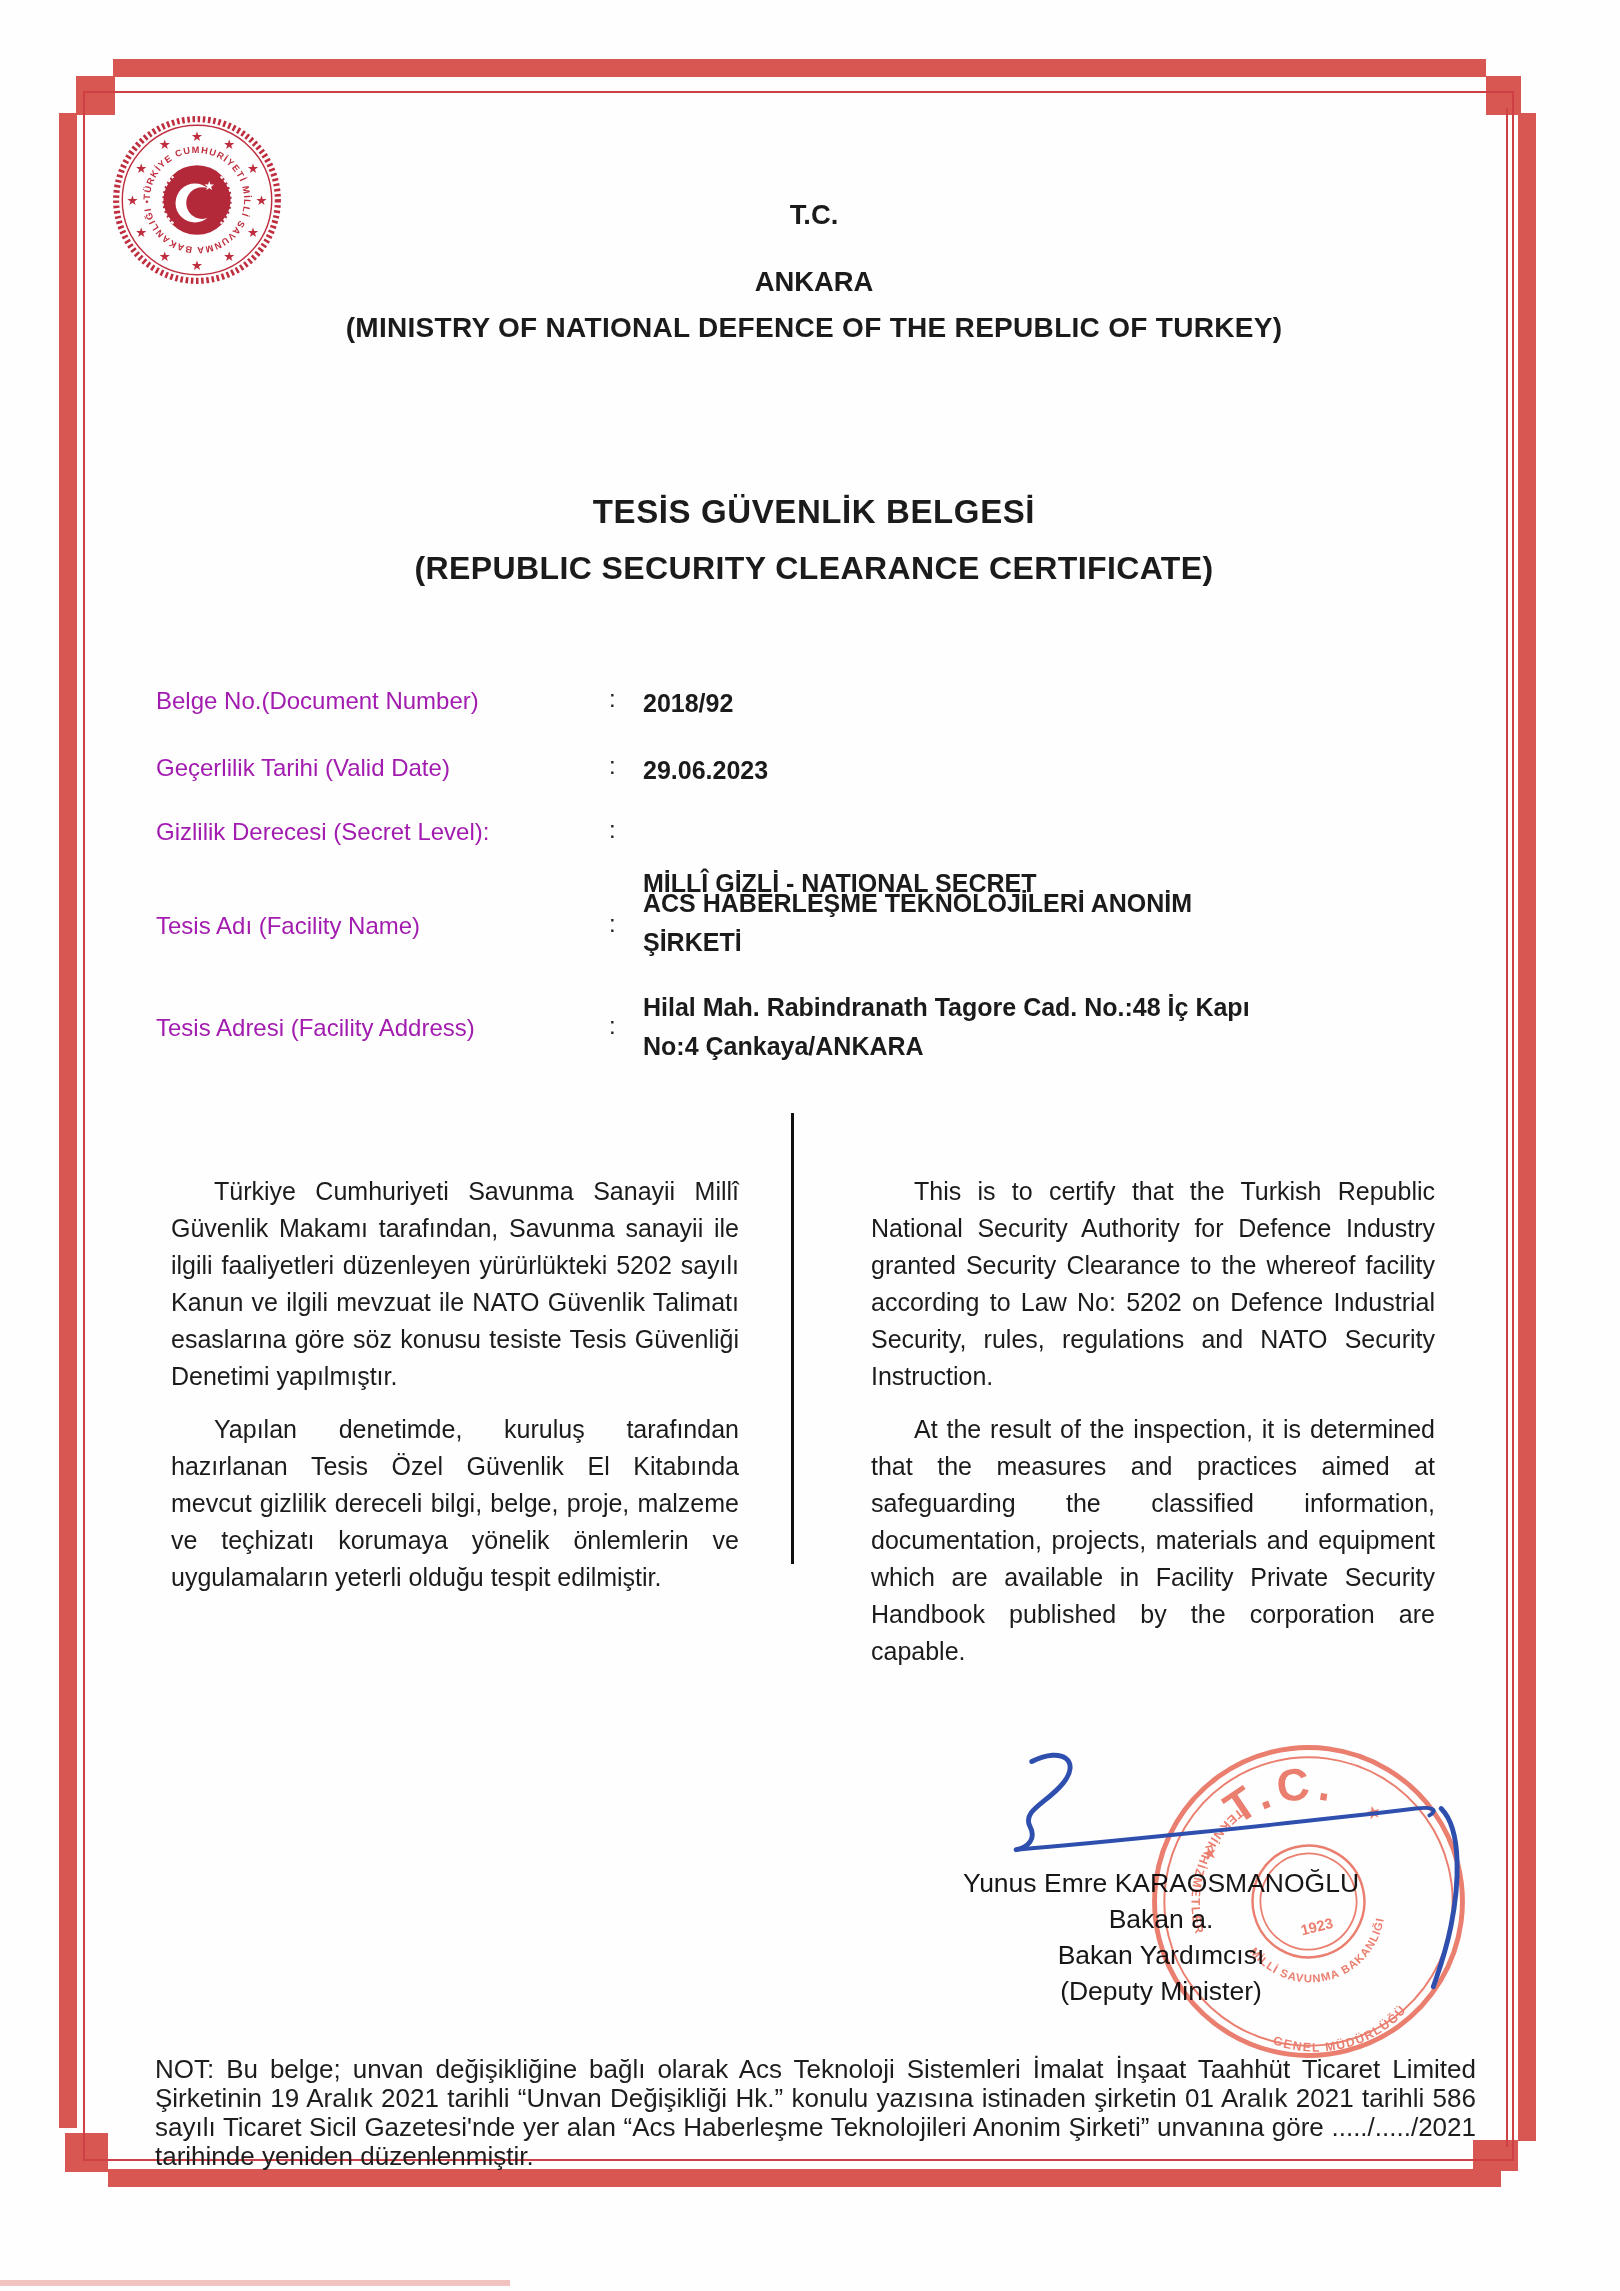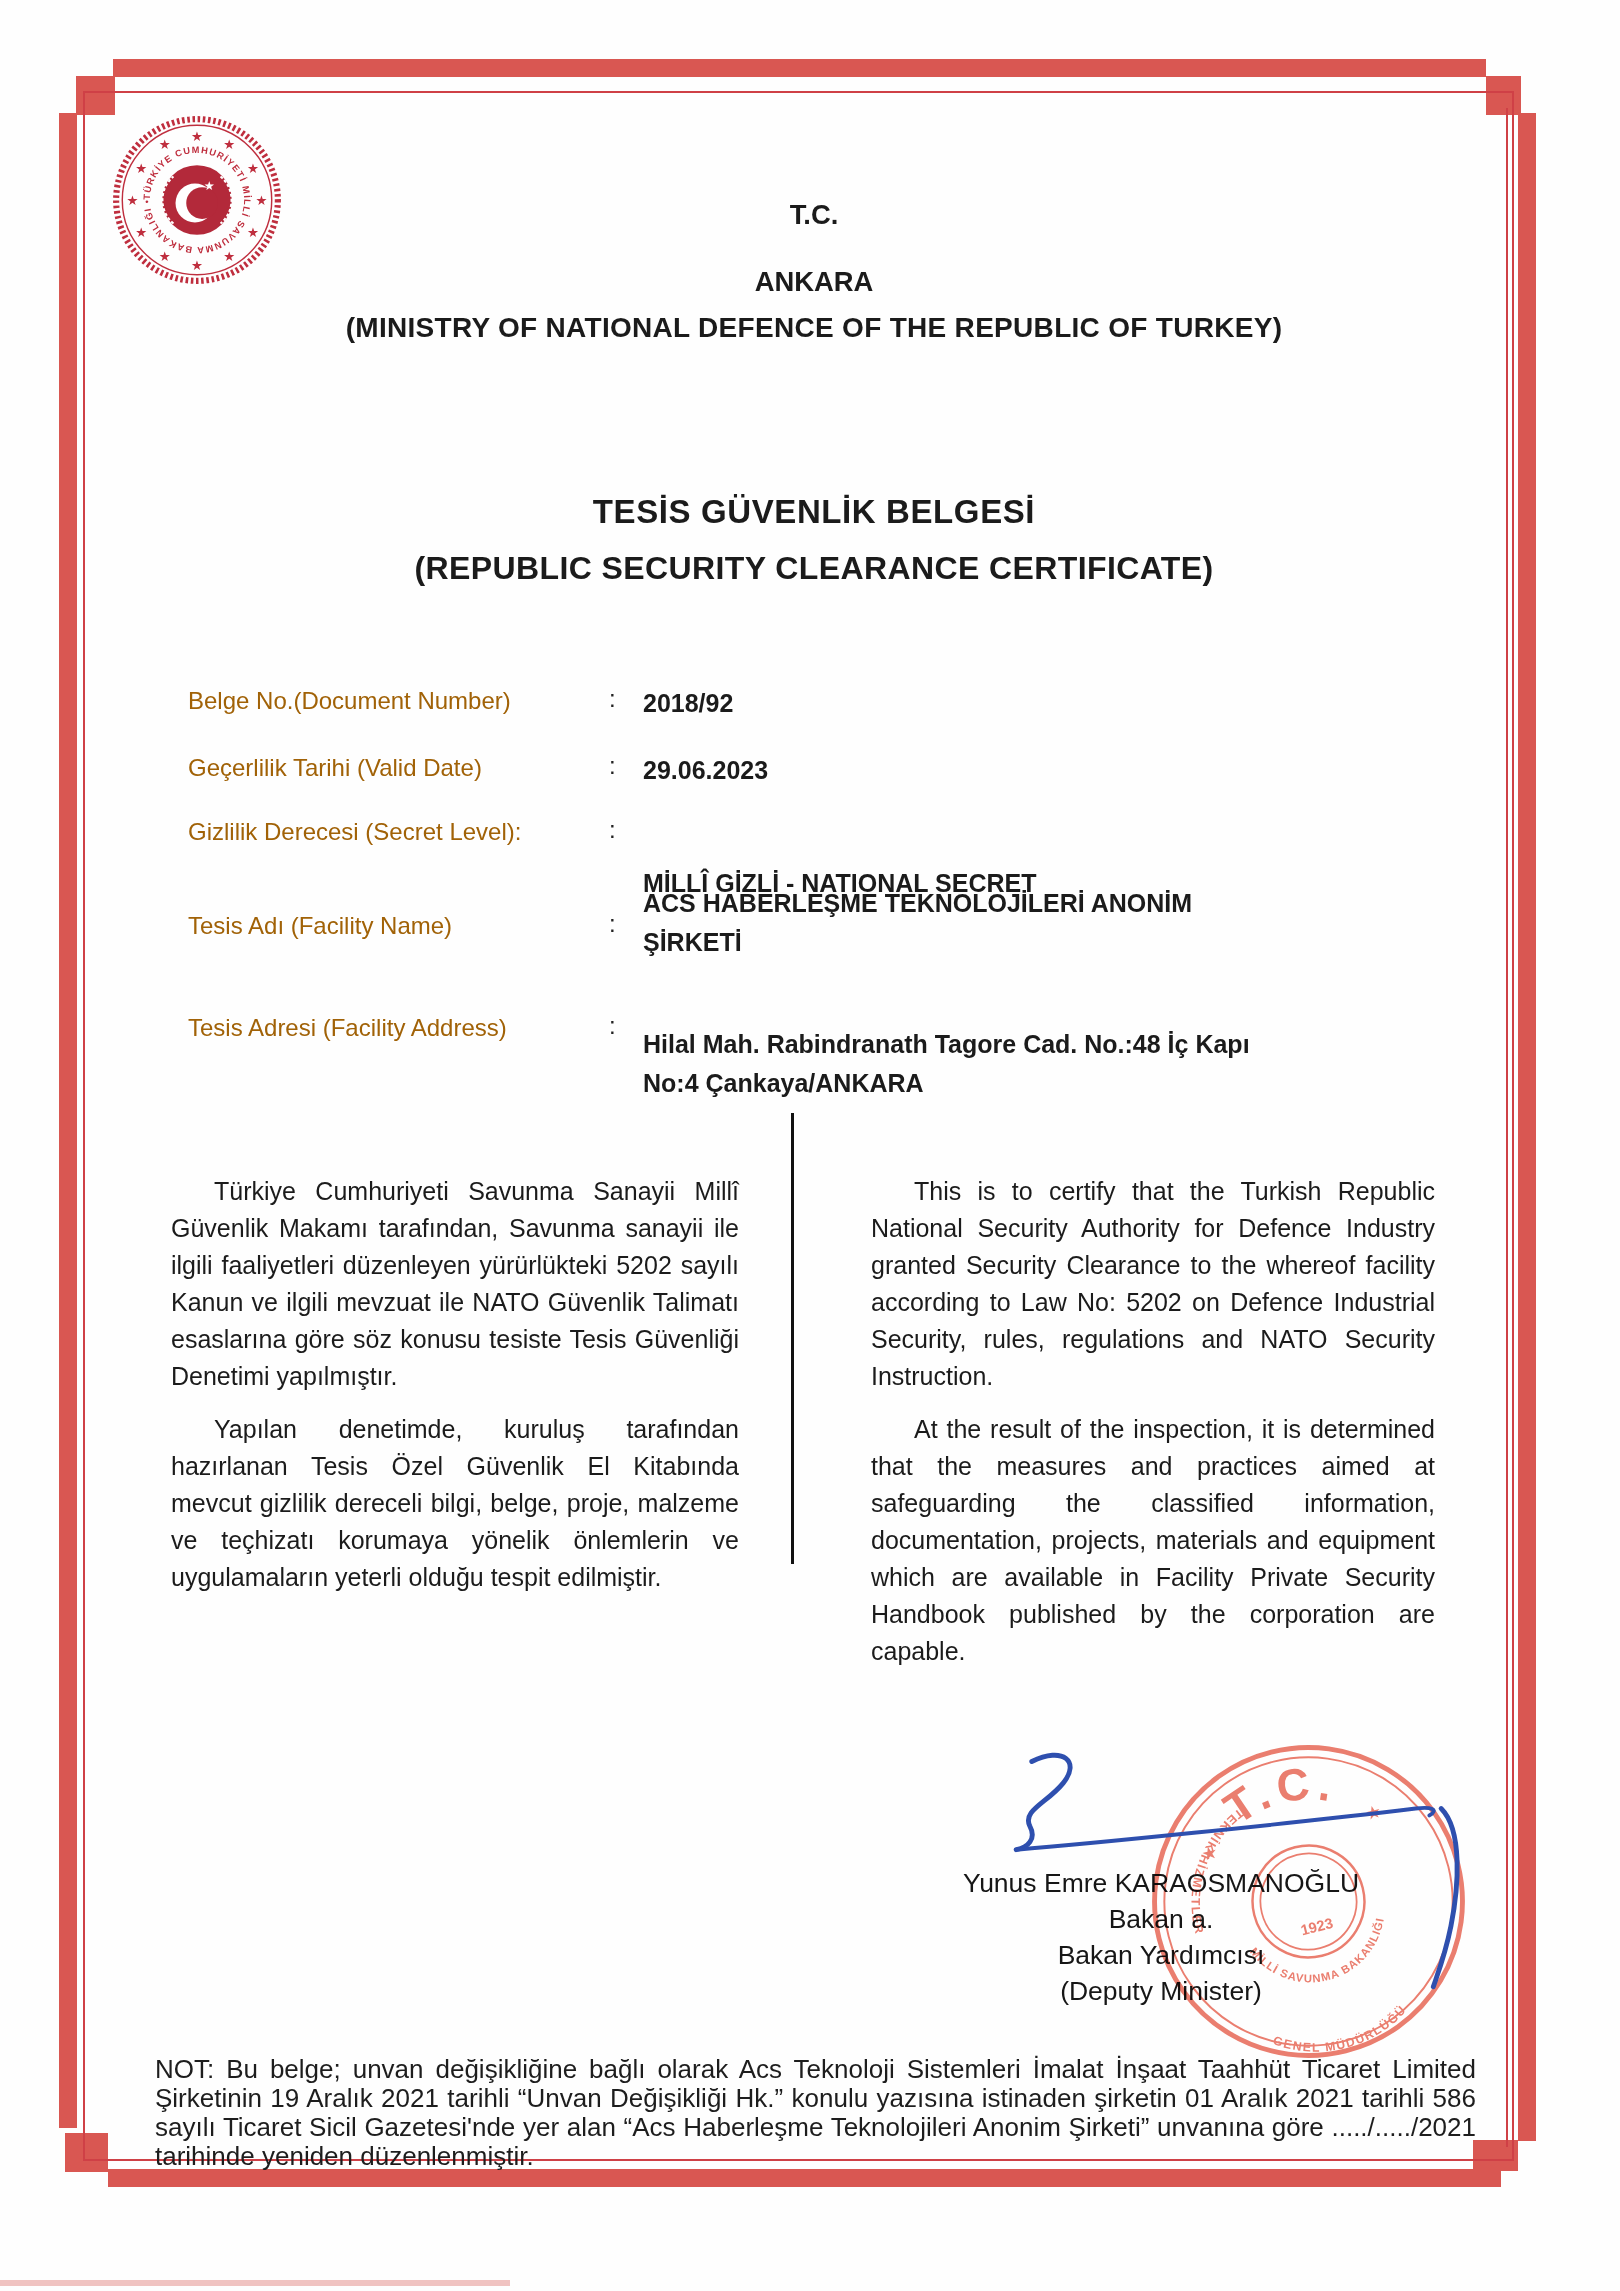--- a/index.html
+++ b/index.html
@@ -14,21 +14,21 @@
   .bottom-ghost{position:absolute;background:#f0c3c1;}
   
   .hline{position:absolute;left:118px;width:1392px;text-align:center;font-weight:bold;}
   .h-tc{top:199px;font-size:27.4px;}
   .h-min{top:232px;font-size:27.4px;}
   .h-ank{top:266px;font-size:27.4px;}
   .h-en{top:312px;font-size:28px;letter-spacing:0.3px;}
   .t-main{top:493px;font-size:33px;letter-spacing:0.6px;}
   .t-sub{top:550px;font-size:32px;letter-spacing:0.4px;}
   
-  .f-label{position:absolute;left:188px;font-size:24px;color:#a16207;}
+  .f-label{position:absolute;left:156px;font-size:24px;color:#a21caf;}
   .f-colon{position:absolute;left:609px;font-size:24px;color:#222;}
   .f-value{position:absolute;left:643px;font-size:25px;font-weight:bold;line-height:39px;}
   .f-value span{display:block;}
   
   .col{position:absolute;top:1157px;font-size:25px;line-height:37px;text-align:justify;}
   .col p{margin:16px;text-indent:43px;}
   .col p + p{margin-top:5.9px;}
   .col-left{left:155px;width:600px;}
   .col-right{left:855px;width:596px;}
   .divider{position:absolute;left:791px;top:1113px;width:2.9px;height:451px;background:#111;}
@@ -119,21 +119,21 @@
     <span class="f-label" style="top:912px;">Tesis Adı (Facility Name)</span>
     <span class="f-colon" style="top:910px;">:</span>
     <span class="f-value" style="top:884px;">
         <span>ACS HABERLEŞME TEKNOLOJİLERİ ANONİM</span>
         <span>ŞİRKETİ</span>
       </span>
   </div>
   <div>
     <span class="f-label" style="top:1014px;">Tesis Adresi (Facility Address)</span>
     <span class="f-colon" style="top:1012px;">:</span>
-    <span class="f-value" style="top:988px;margin-top:37px;">
+    <span class="f-value" style="top:988px;">
         <span>Hilal Mah. Rabindranath Tagore Cad. No.:48 İç Kapı</span>
         <span>No:4 Çankaya/ANKARA</span>
       </span>
   </div>
 
   <div class="divider"></div>
   <div class="col col-left">
     <p>Türkiye Cumhuriyeti Savunma Sanayii Millî Güvenlik Makamı tarafından, Savunma sanayii ile ilgili faaliyetleri düzenleyen yürürlükteki 5202 sayılı Kanun ve ilgili mevzuat ile NATO Güvenlik Talimatı esaslarına göre söz konusu tesiste Tesis Güvenliği Denetimi yapılmıştır.</p>
     <p>Yapılan denetimde, kuruluş tarafından hazırlanan Tesis Özel Güvenlik El Kitabında mevcut gizlilik dereceli bilgi, belge, proje, malzeme ve teçhizatı korumaya yönelik önlemlerin ve uygulamaların yeterli olduğu tespit edilmiştir.</p>
   </div>

